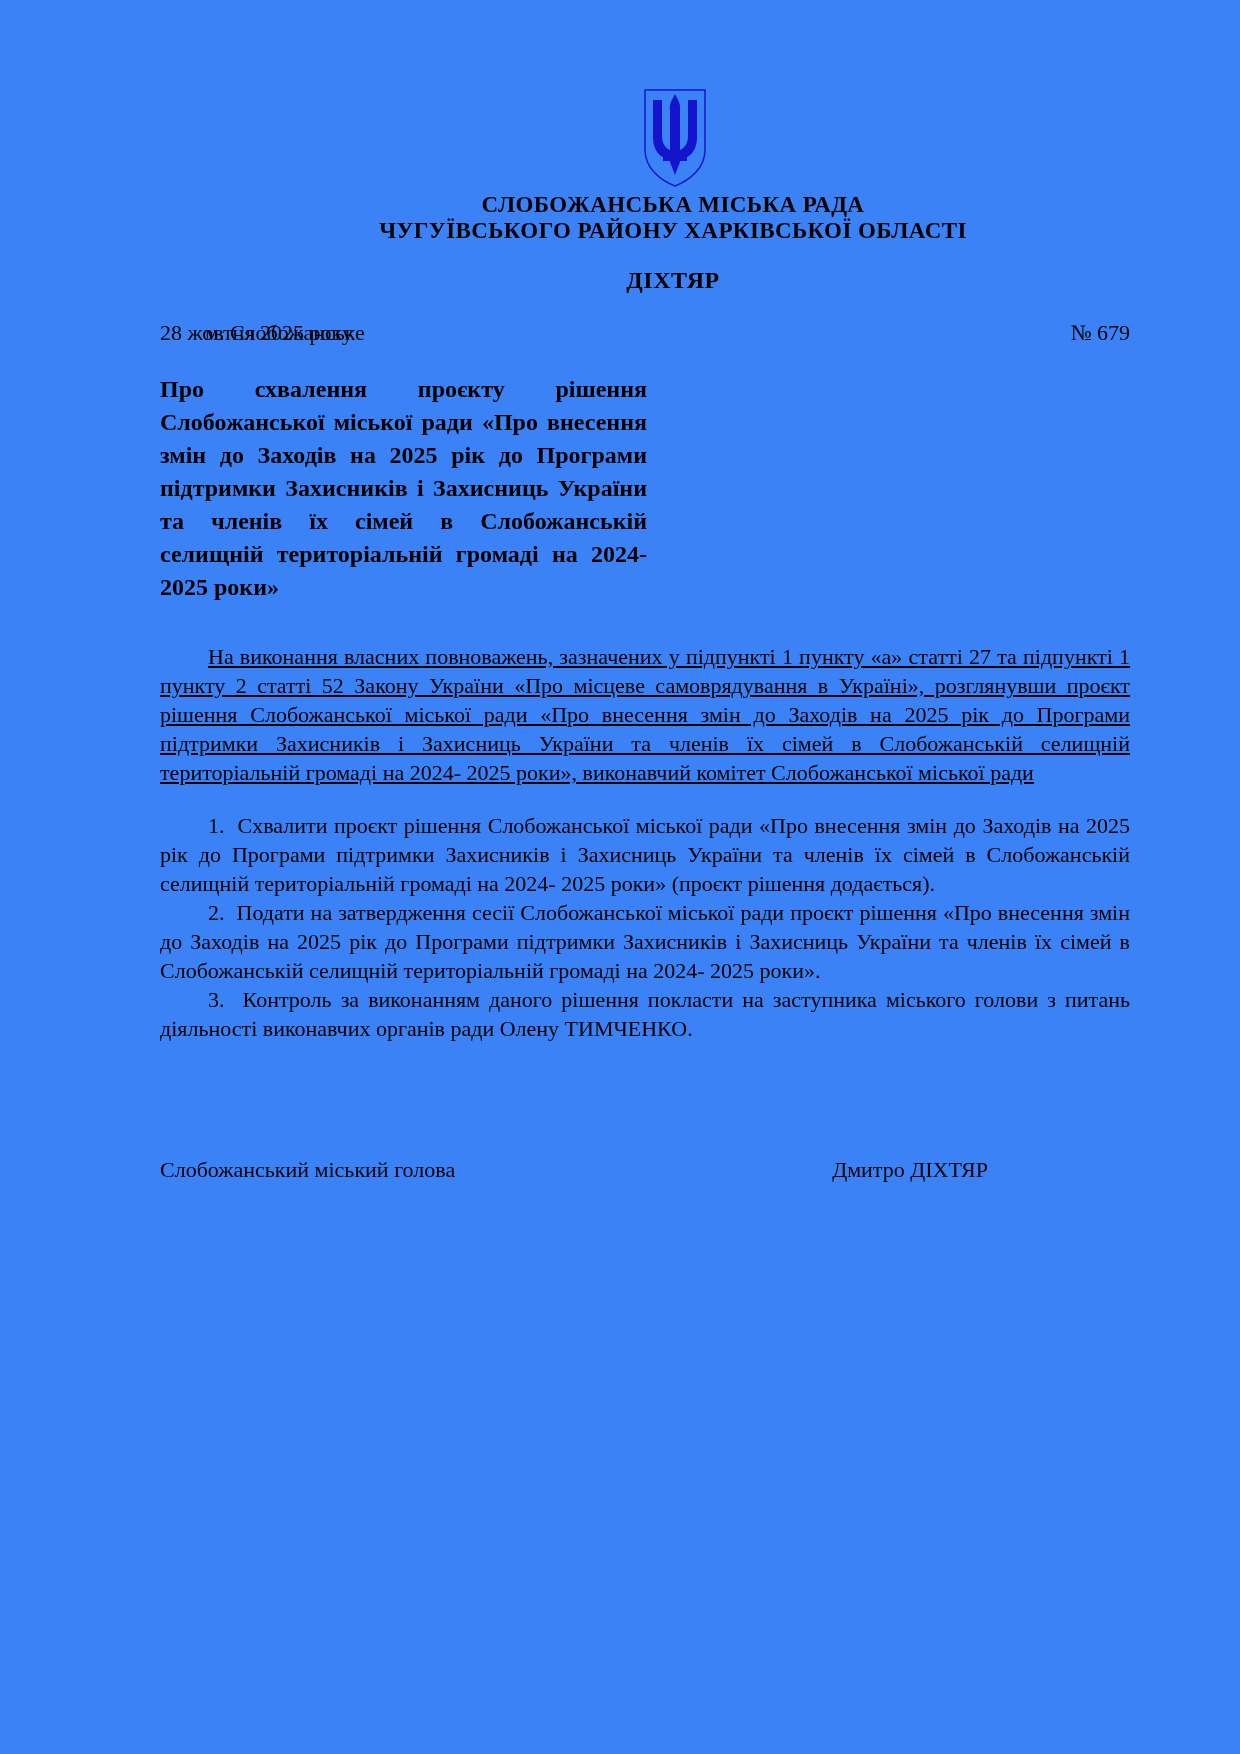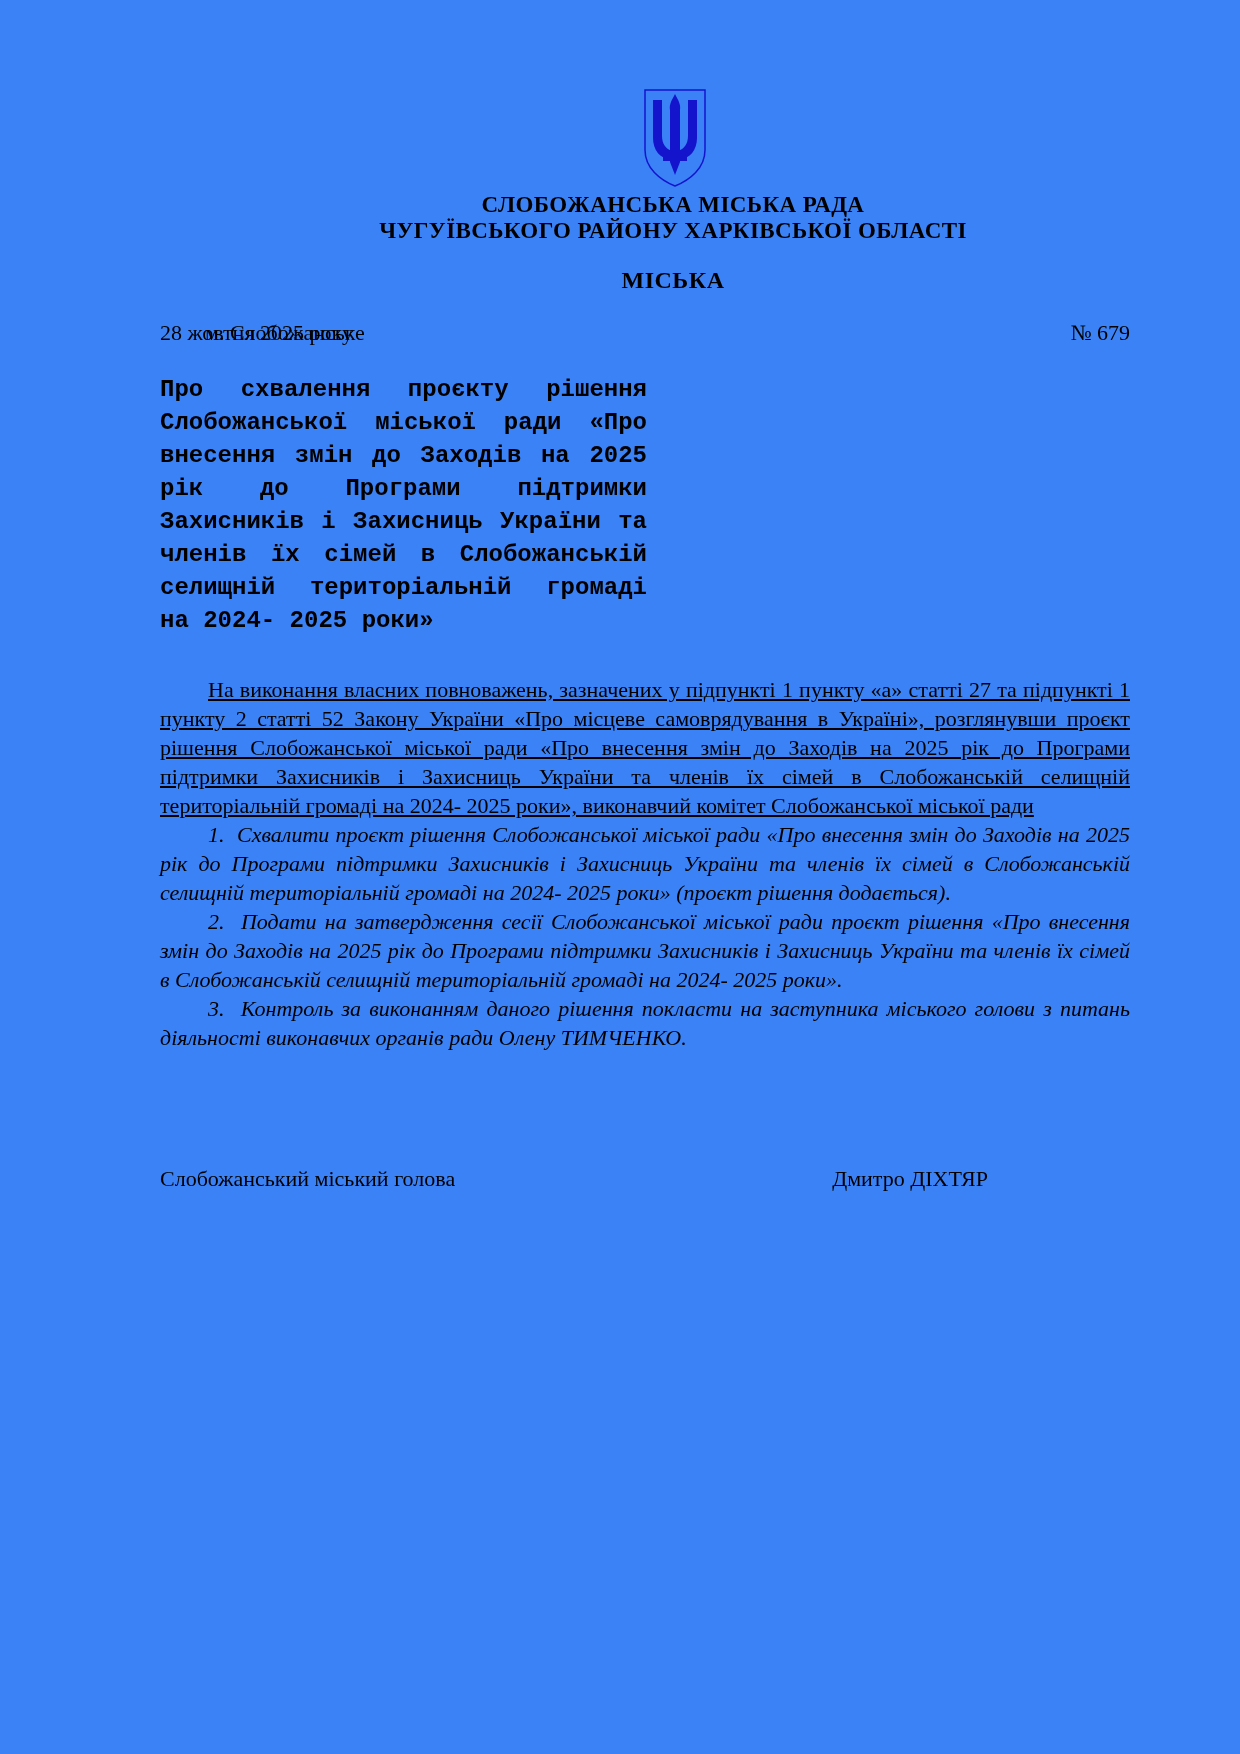--- a/index.html
+++ b/index.html
@@ -61,38 +61,37 @@
   .meta-date { position: absolute; left: 0; top: 0; }
   .meta-place { position: absolute; left: 0; right: 0; text-align: left; transform: translateX(45px); }
   .meta-number { position: absolute; right: 0; top: 0; }
   .doc-title {
     margin-top: 26px;
     width: 487px;
     font-weight: bold;
     font-size: 24px;
     line-height: 33px;
     text-align: justify;
-    font-family: Liberation Mono, monospace;
   }
   .preamble {
     margin-top: 38px;
     width: 970px;
     font-size: 22px;
     line-height: 29px;
     text-align: justify;
     text-indent: 48px;
     text-decoration: underline;
   }
   .resolved {
     margin-top: 44px;
     font-size: 22px;
     line-height: 29px;
   }
   .items {
-    font-style: italic;
+    margin-top: 24px;
   }
   .item {
     width: 970px;
     font-size: 22px;
     line-height: 29px;
     text-align: justify;
     text-indent: 48px;
     margin: 0;
   }
   .signature-row {
@@ -123,21 +122,21 @@
           <path d="M20 66 L44 66 L44 73 L20 73 Z"></path>
         </g>
       </svg>
     </div>
 
     <div class="org-header">
       <div>СЛОБОЖАНСЬКА МІСЬКА РАДА</div>
       <div>ЧУГУЇВСЬКОГО РАЙОНУ ХАРКІВСЬКОЇ ОБЛАСТІ</div>
     </div>
 
-    <div class="doc-type">МІСЬКА</div>
+    <div class="doc-type">ДІХТЯР</div>
 
     <div class="meta-row">
       <span class="meta-date">28 жовтня 2025 року</span>
       <span class="meta-place">м. Слобожанське</span>
       <span class="meta-number">№ 679</span>
     </div>
 
     <div class="doc-title">Про схвалення проєкту рішення Слобожанської міської ради «Про внесення змін до Заходів на 2025 рік до Програми підтримки Захисників і Захисниць України та членів їх сімей в Слобожанській селищній територіальній громаді на 2024- 2025 роки»</div>
 
     <div class="preamble">На виконання власних повноважень, зазначених у підпункті 1 пункту «а» статті 27 та підпункті 1 пункту 2 статті 52 Закону України «Про місцеве самоврядування в Україні», розглянувши проєкт рішення Слобожанської міської ради «Про внесення змін до Заходів на 2025 рік до Програми підтримки Захисників і Захисниць України та членів їх сімей в Слобожанській селищній територіальній громаді на 2024- 2025 роки», виконавчий комітет Слобожанської міської ради</div>

